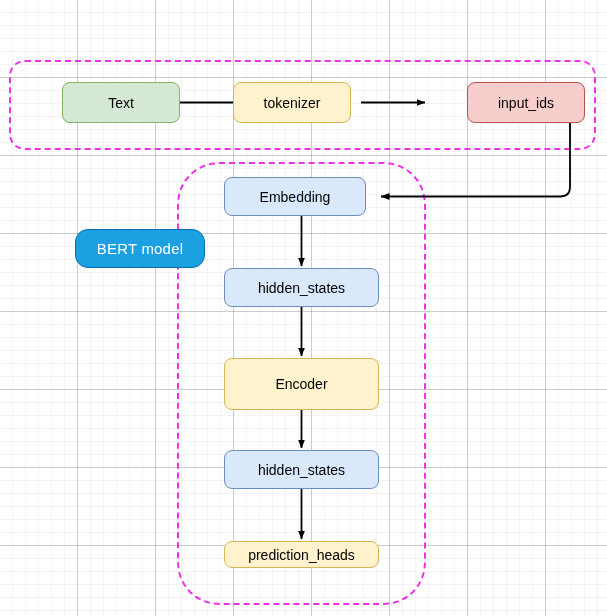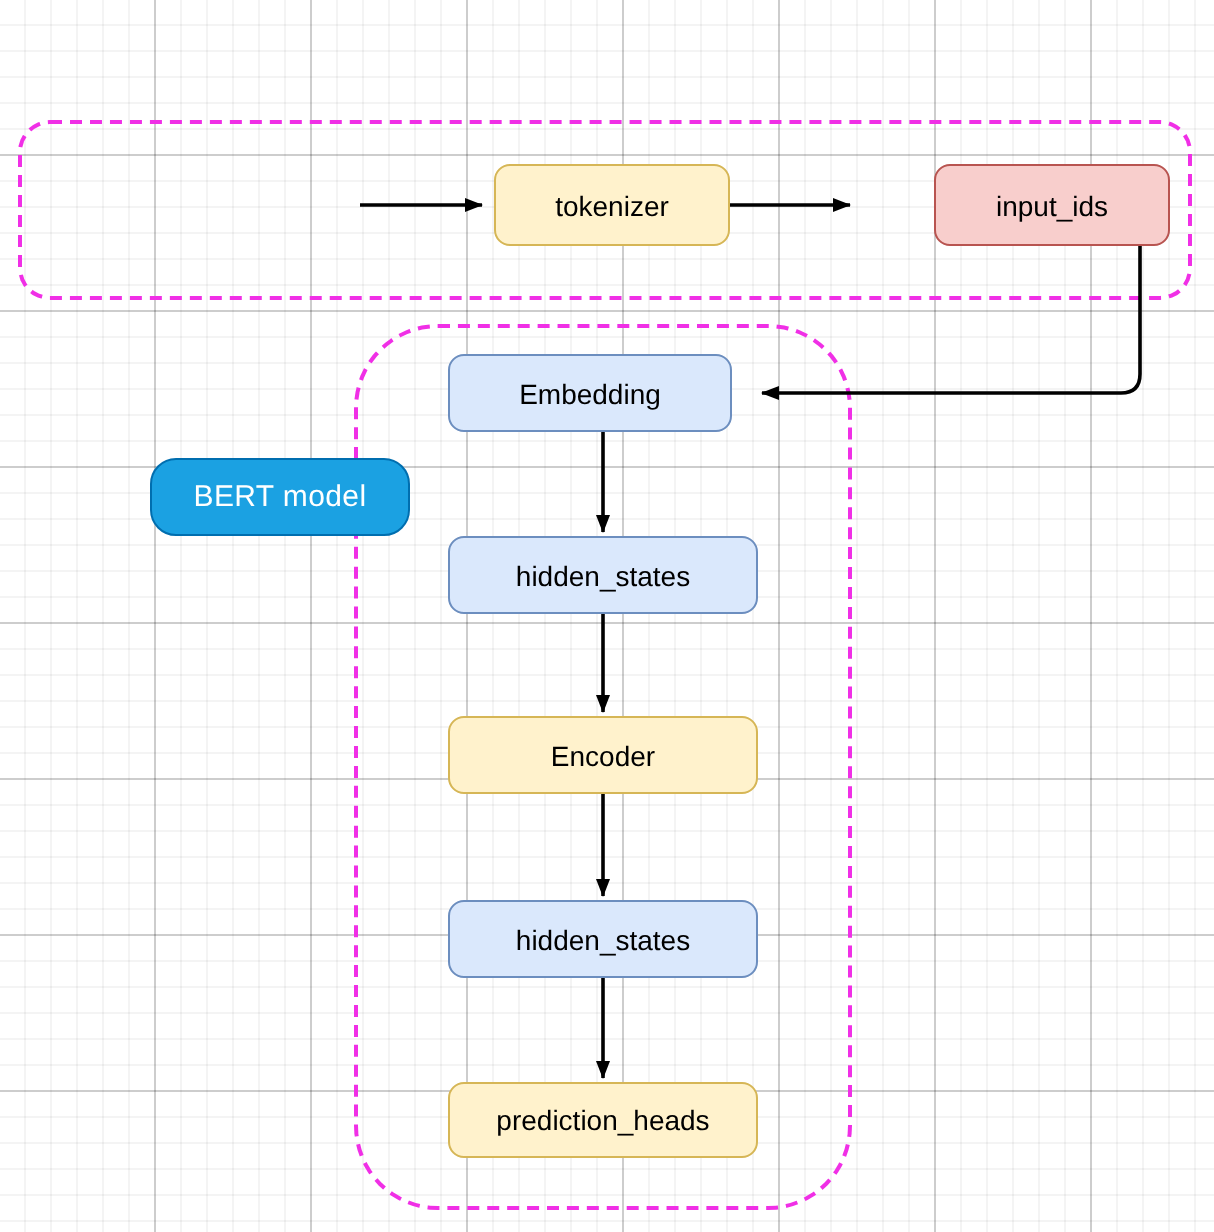--- a/index.html
+++ b/index.html
@@ -89,27 +89,27 @@
     font-size: 14px;
     color: #000000;
     white-space: nowrap;
   }
   .node.green  { background: #d5e8d4; border: 1.6px solid #82b366; }
   .node.yellow { background: #fff2cc; border: 1.6px solid #d6b656; }
   .node.red    { background: #f8cecc; border: 1.6px solid #b85450; margin-left: 40px; }
   .node.blue   { background: #dae8fc; border: 1.6px solid #6c8ebf; }
 
   #node-text            { left: 62px;  top: 82px;  width: 118px; height: 41px; }
-  #node-tokenizer       { left: 247px; top: 82px;  width: 118px; height: 41px; }
+  #node-tokenizer       { left: 233px; top: 82px;  width: 118px; height: 41px; }
   #node-input-ids       { left: 427px; top: 82px;  width: 118px; height: 41px; }
   #node-embedding       { left: 224px; top: 177px; width: 142px; height: 39px; }
   #node-hidden-1        { left: 224px; top: 268px; width: 155px; height: 39px; }
-  #node-encoder         { left: 224px; top: 358px; width: 155px; height: 39px; }
+  #node-encoder         { left: 224px; top: 358px; width: 155px; height: 52px; }
   #node-hidden-2        { left: 224px; top: 450px; width: 155px; height: 39px; }
-  #node-prediction      { left: 224px; top: 541px; width: 155px; height: 38px; }
+  #node-prediction      { left: 224px; top: 541px; width: 155px; height: 27px; }
 
   
   #edges {
     position: absolute;
     left: 0; top: 0;
     width: 607px;
     height: 616px;
     pointer-events: none;
   }
 </style>
@@ -139,20 +139,21 @@
     <line x1="301.5" y1="307" x2="301.5" y2="356" stroke="#000000" stroke-width="1.8" marker-end="url(#arrowhead)"></line>
 
     <line x1="301.5" y1="397" x2="301.5" y2="448" stroke="#000000" stroke-width="1.8" marker-end="url(#arrowhead)"></line>
 
     <line x1="301.5" y1="489" x2="301.5" y2="539" stroke="#000000" stroke-width="1.8" marker-end="url(#arrowhead)"></line>
   </svg>
 
 
   <div class="badge" id="badge-bert">BERT model</div>
 
+  <div class="node green" id="node-text">Text</div>
 
   <div class="node yellow" id="node-tokenizer">tokenizer</div>
 
   <div class="node red" id="node-input-ids">input_ids</div>
 
   <div class="node blue" id="node-embedding">Embedding</div>
 
   <div class="node blue" id="node-hidden-1">hidden_states</div>
 
   <div class="node yellow" id="node-encoder">Encoder</div>

